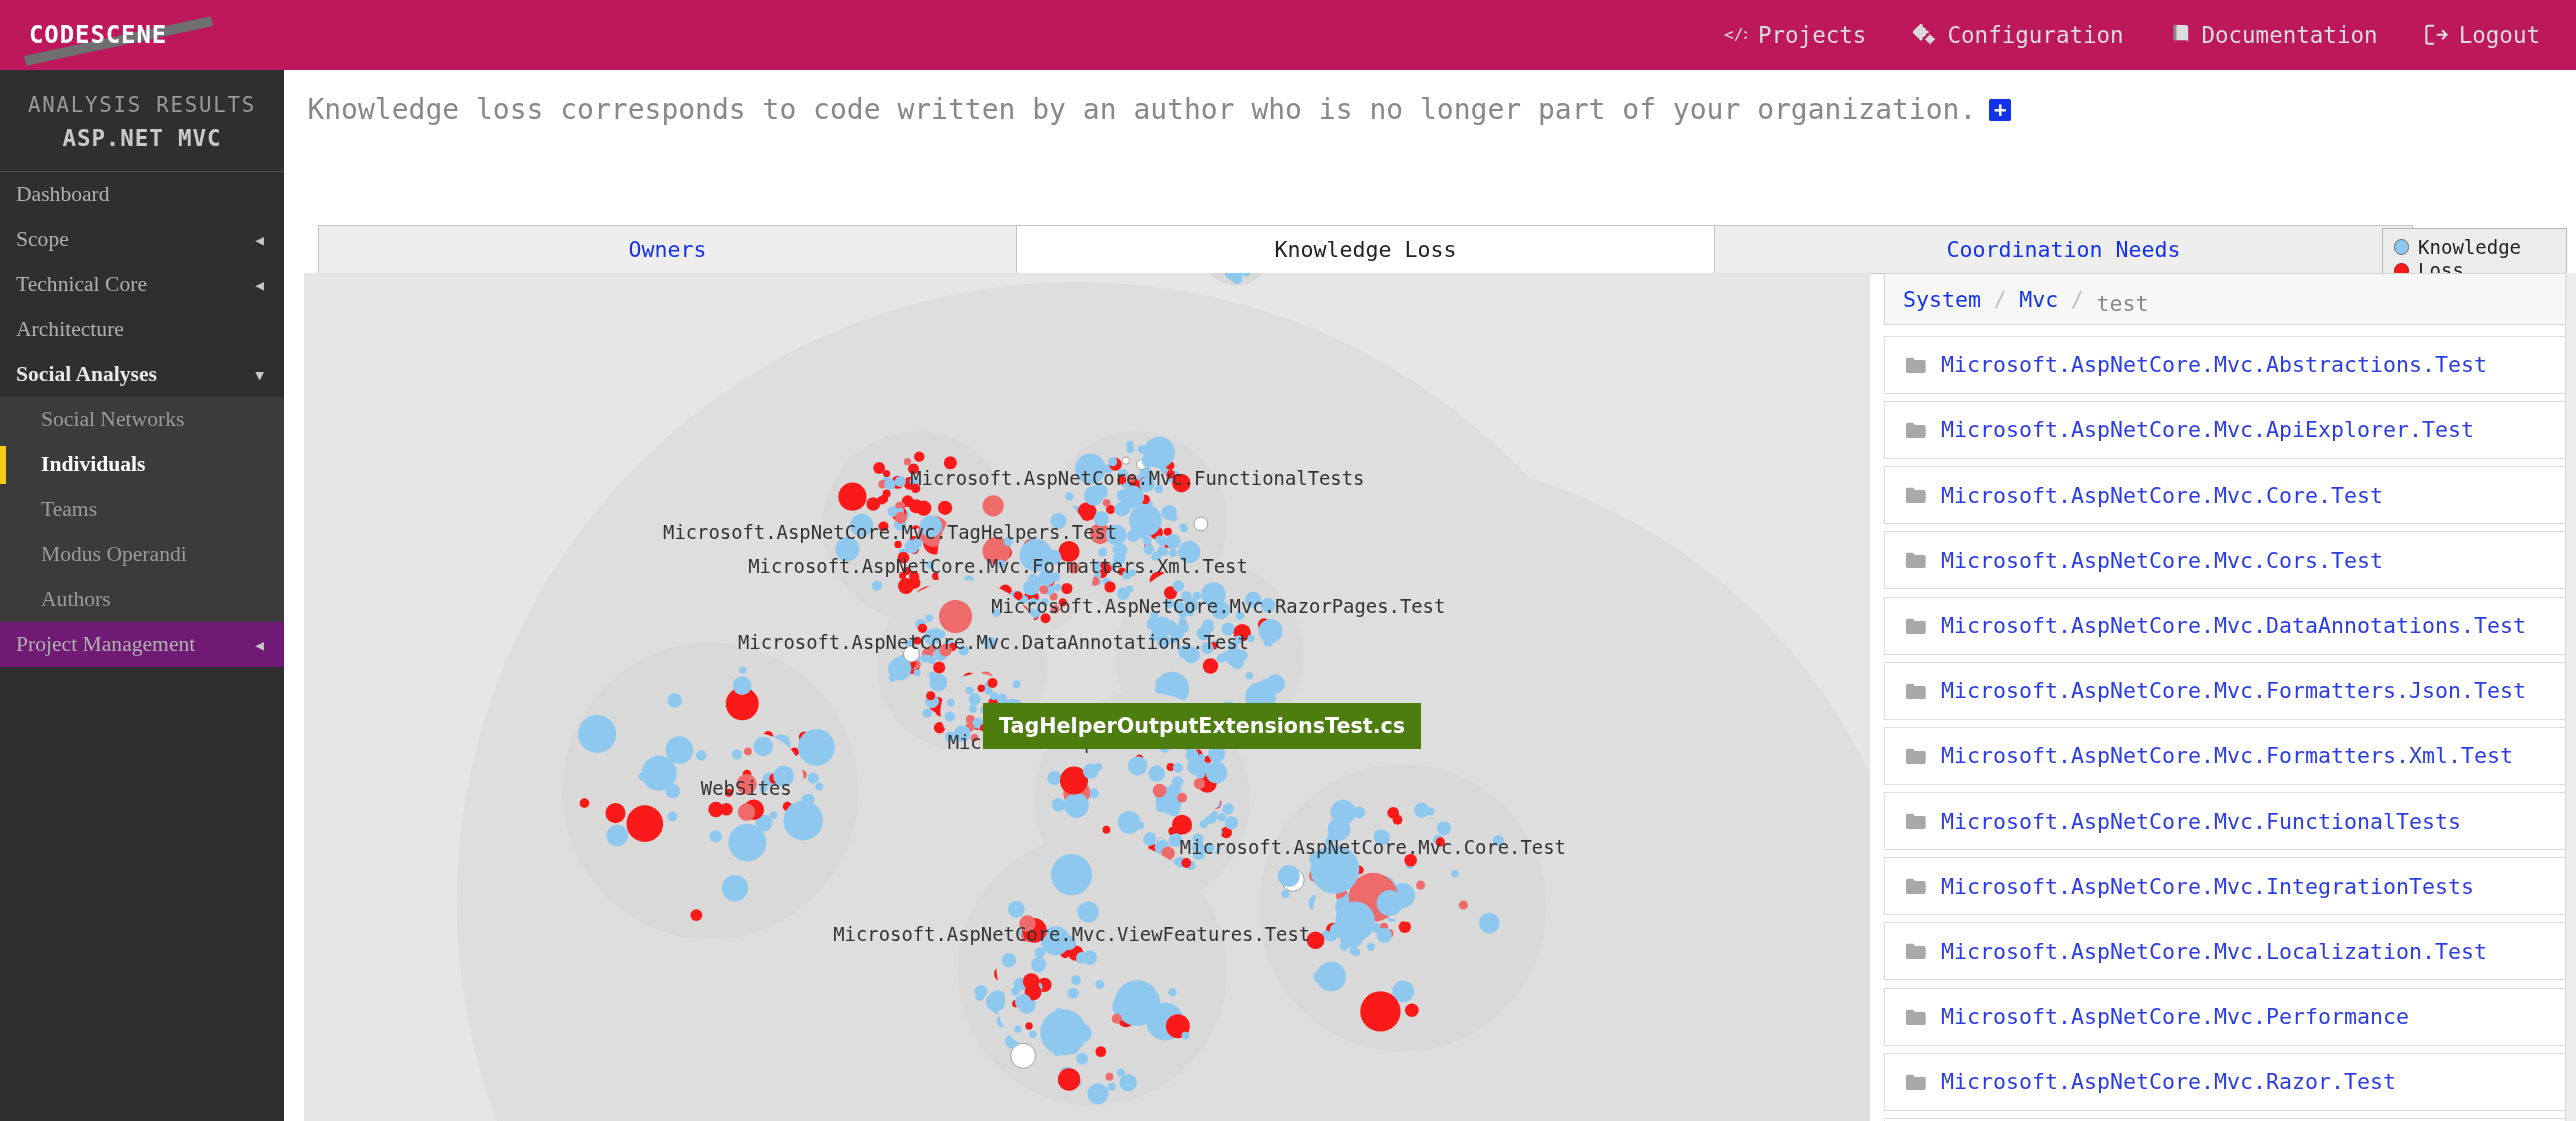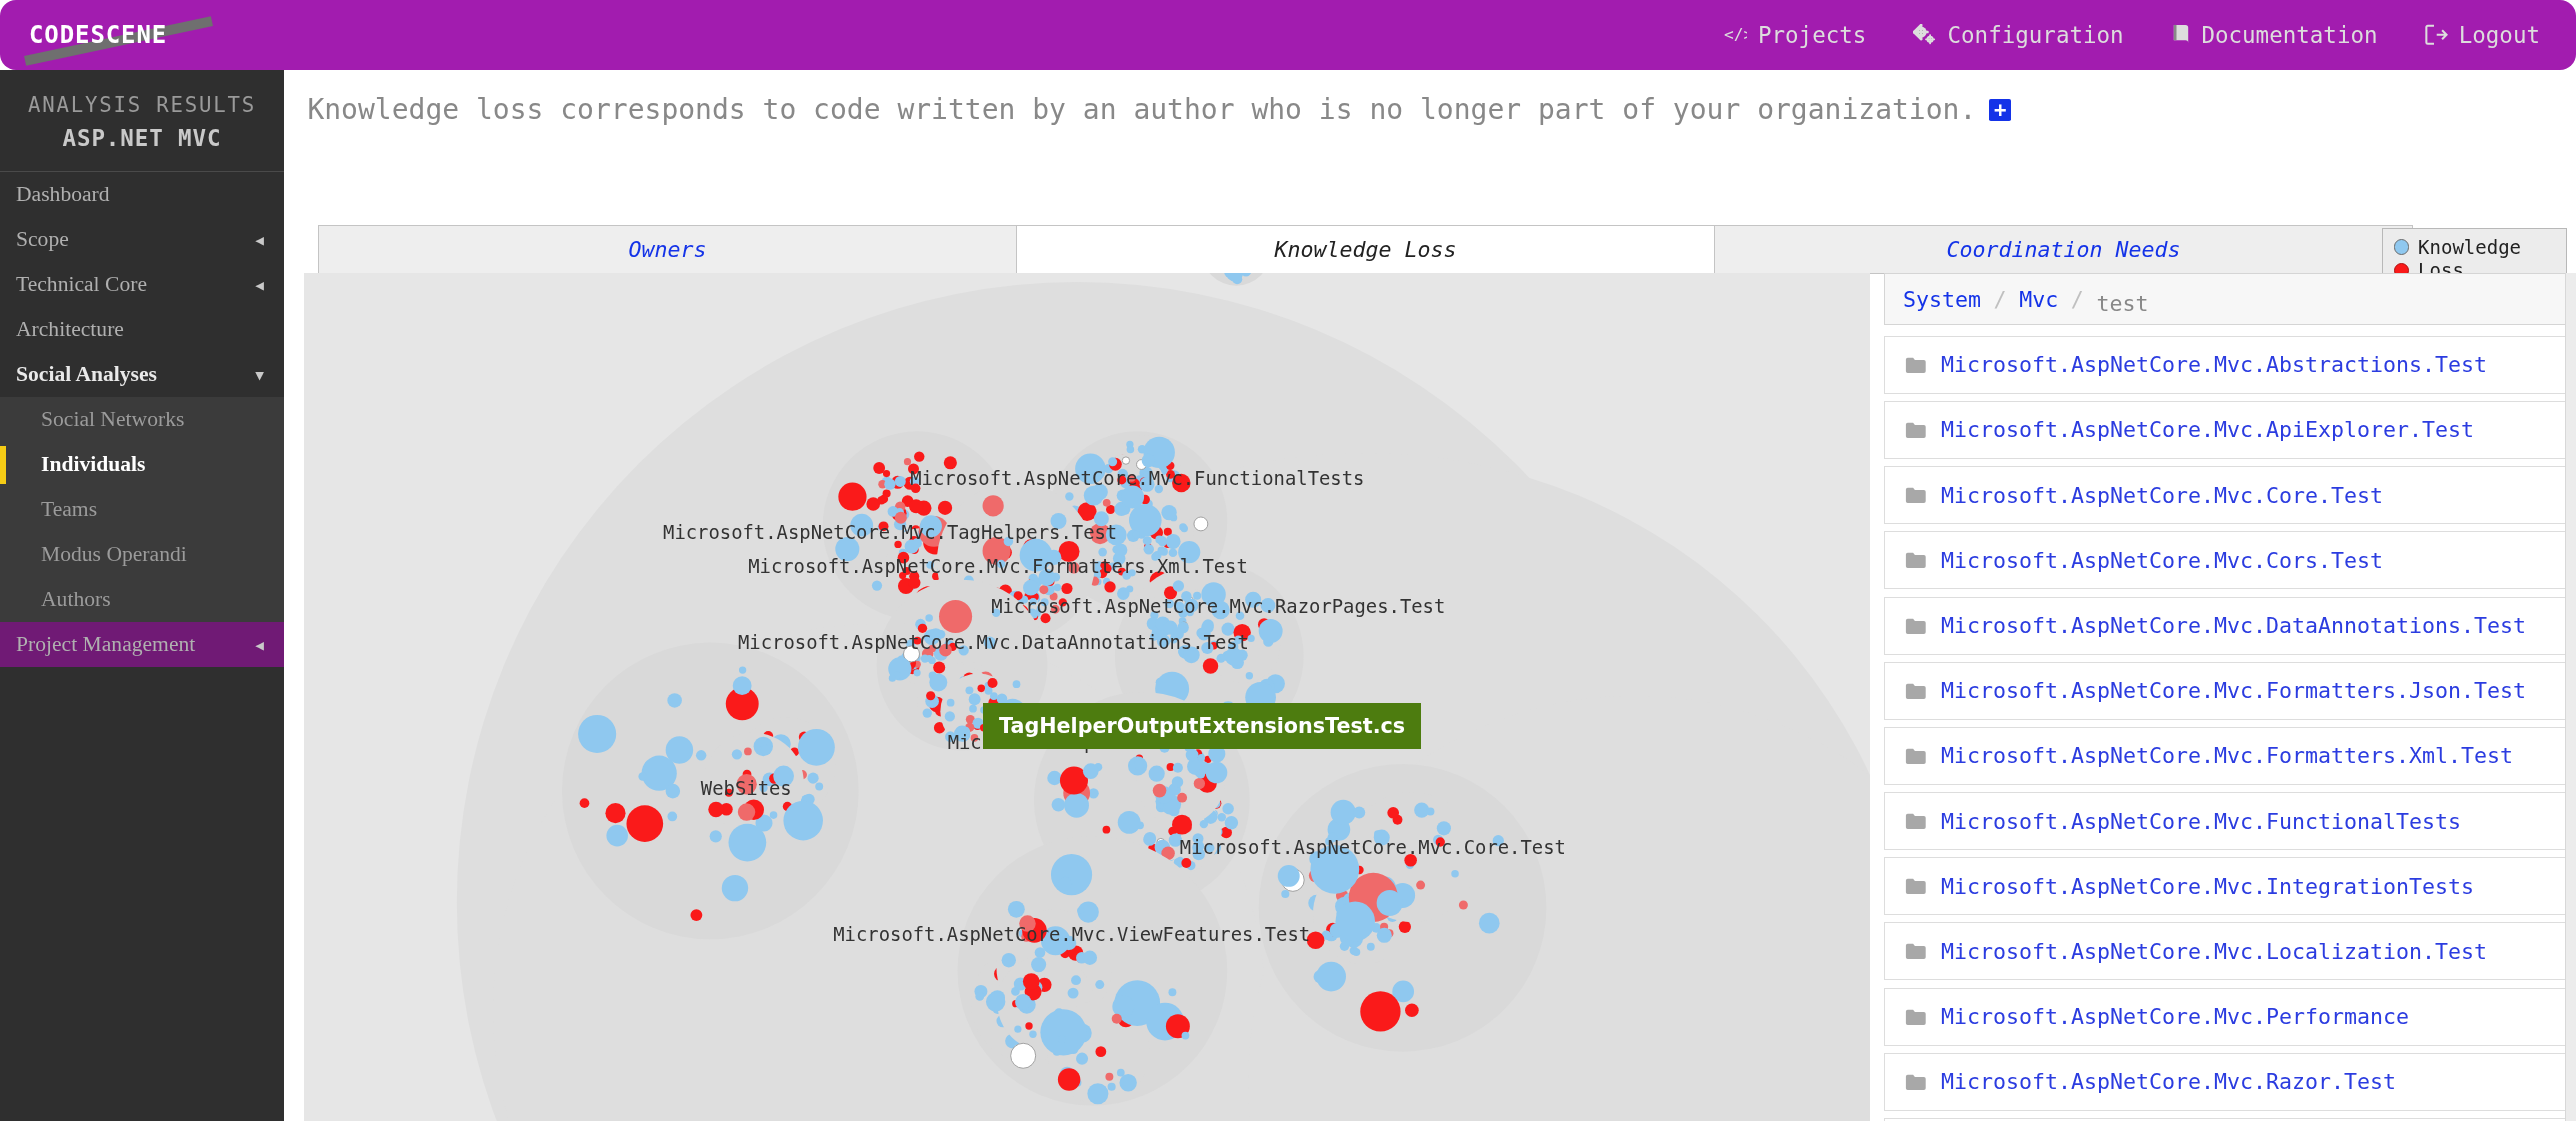--- a/index.html
+++ b/index.html
@@ -6,22 +6,22 @@
   html, body {
     width: 2576px; height: 1122px;
     background: #fff;
     font-family: "DejaVu Sans Mono", "Liberation Mono", monospace;
     overflow: hidden;
   }
 
   
   #topbar {
     position: absolute; top: 0; left: 0; width: 2576px; height: 70px;
-    background: #a21caf;
-    display: flex; align-items: center; border-radius: 16px;
+    background: #be185d;
+    display: flex; align-items: center;
   }
   #logo-wrap {
     width: 284px; height: 70px;
     display: flex; align-items: center; padding-left: 29px;
     position: relative;
   }
   #logo-text {
     color: #ffffff; font-size: 24px; font-weight: bold;
     letter-spacing: 0.9px; position: relative; z-index: 2;
   }
@@ -95,21 +95,20 @@
   #tabstrip {
     position: absolute; top: 155px; left: 34px; width: 2094px; height: 49px;
     display: flex;
   }
   .tab {
     flex: 1; display: flex; align-items: center; justify-content: center;
     font-size: 21.6px; cursor: pointer;
     background: #eeeeee; color: #1433e8;
     border: 0.9px solid #c4c4c4;
     margin-right: -0.9px;
-    font-style: italic;
   }
   .tab.active {
     background: #ffffff; color: #222222;
     border-bottom: 0.9px solid #ffffff;
   }
 
   
   #legend {
     position: absolute; top: 158px; right: 9px;
     width: 185px; background: #ececec; border: 0.9px solid #b8b8b8;

